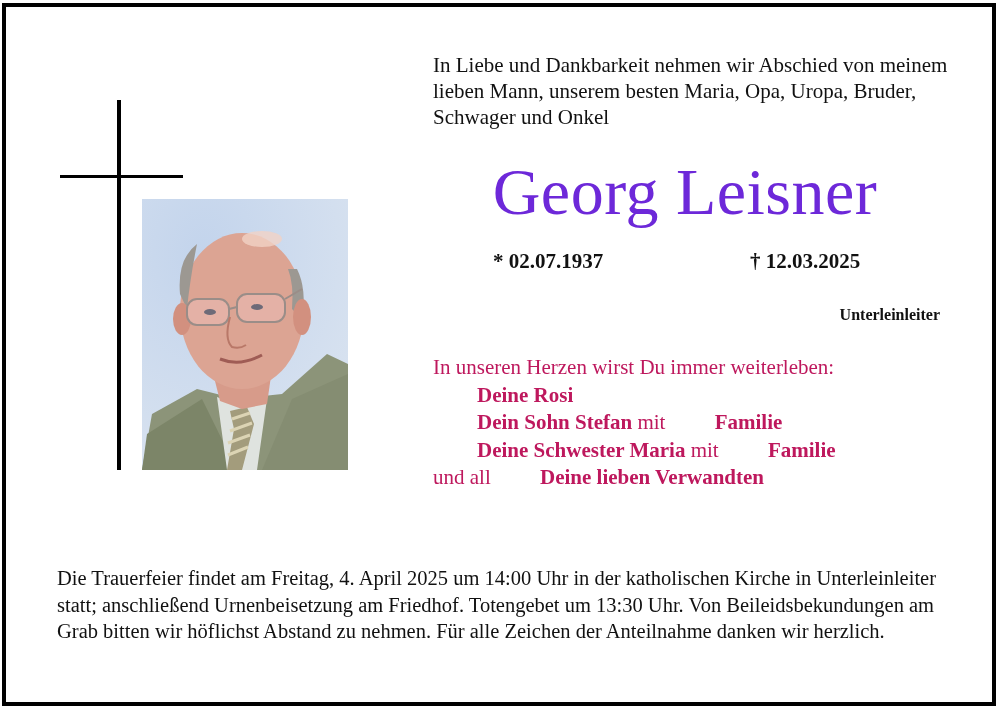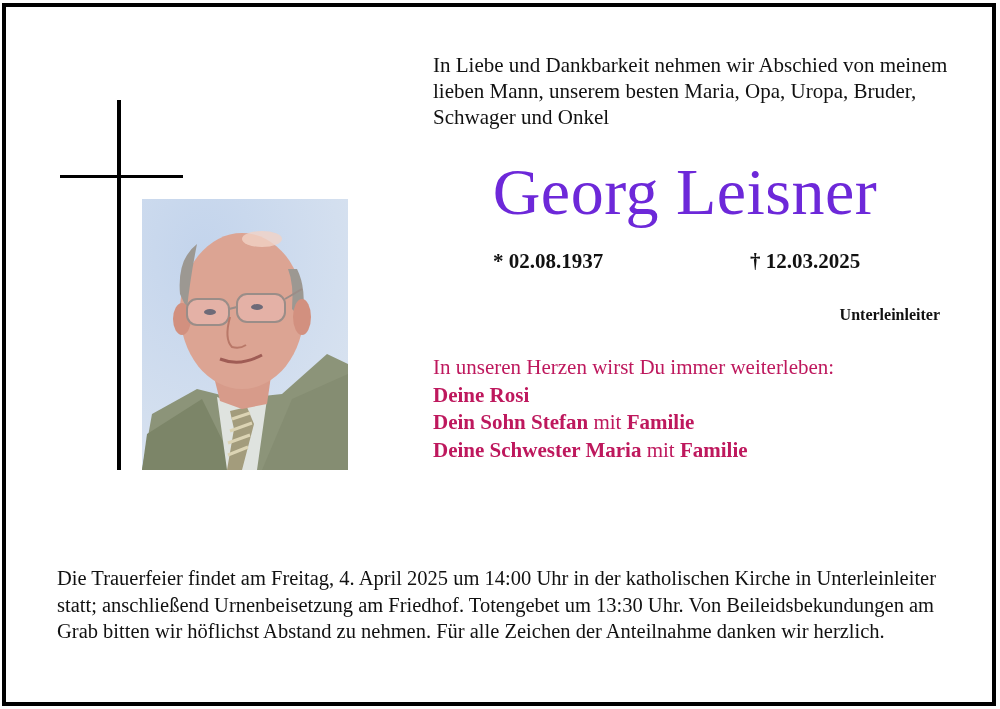--- a/index.html
+++ b/index.html
@@ -85,21 +85,21 @@
     .mourners {
       position: absolute;
       left: 433px; top: 354px;
       width: 520px;
       font-family: "Liberation Serif", serif;
       font-size: 21px;
       line-height: 27.5px;
       color: #be185d;
     }
     .mourners .line { white-space: nowrap; }
-    .b { font-weight: bold; }
+    .b { font-weight: bold; margin-left: 44px; }
 
     .footer {
       position: absolute;
       left: 57px; top: 565px;
       width: 910px;
       font-family: "Liberation Serif", serif;
       font-size: 20.5px;
       line-height: 26.5px;
       color: #111;
     }
@@ -154,31 +154,34 @@
     <path d="M88 118 Q82 140 90 148 Q98 150 104 146" stroke="#b97868" stroke-width="2" fill="none"></path>
 
     <path d="M78 160 Q98 168 120 156" stroke="#9f5c55" stroke-width="3" fill="none"></path>
   </svg>
 </div>
 
 <div class="intro">In Liebe und Dankbarkeit nehmen wir Abschied von meinem lieben Mann, unserem besten Maria, Opa, Uropa, Bruder, Schwager und Onkel</div>
 
 <div class="name">Georg Leisner</div>
 
-<div class="birth">* 02.08.1937</div>
+<div class="birth">* 02.07.1937</div>
 <div class="death">† 12.03.2025</div>
 
 <div class="place">Unterleinleiter</div>
 
 <div class="mourners">
   <div class="line">In unseren Herzen wirst Du immer weiterleben:</div>
   <div class="line">
     <span class="b">Deine Rosi</span><span></span><span class="b"></span>
   </div>
   <div class="line">
     <span class="b">Dein Sohn Stefan</span><span> mit </span><span class="b">Familie</span>
   </div>
   <div class="line">
     <span class="b">Deine Schwester Maria</span><span> mit </span><span class="b">Familie</span>
   </div>
+  <div class="line">
+    <span>und all </span><span class="b">Deine lieben Verwandten</span>
+  </div>
 </div>
 
 <div class="footer">Die Trauerfeier findet am Freitag, 4. April 2025 um 14:00 Uhr in der katholischen Kirche in Unterleinleiter statt; anschließend Urnenbeisetzung am Friedhof. Totengebet um 13:30 Uhr. Von Beileidsbekundungen am Grab bitten wir höflichst Abstand zu nehmen. Für alle Zeichen der Anteilnahme danken wir herzlich.</div>
 
 </body></html>

